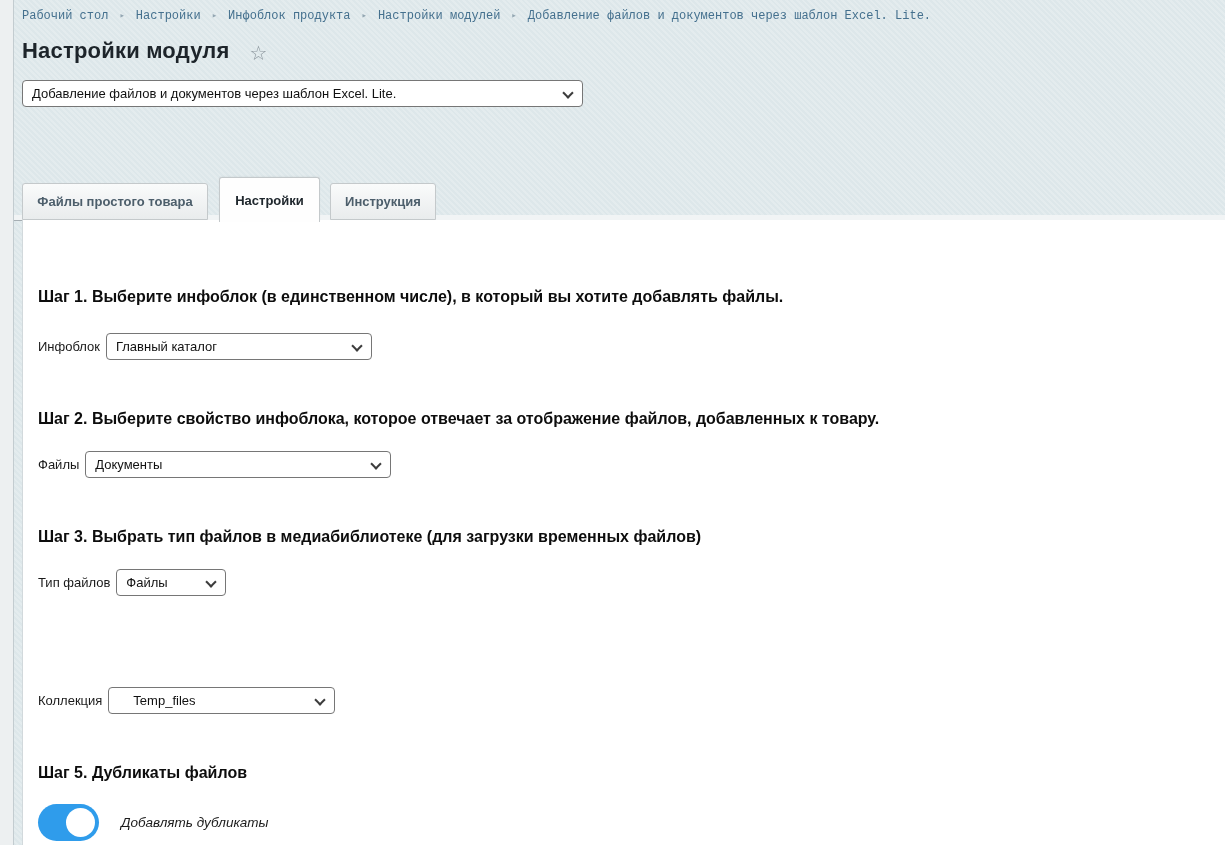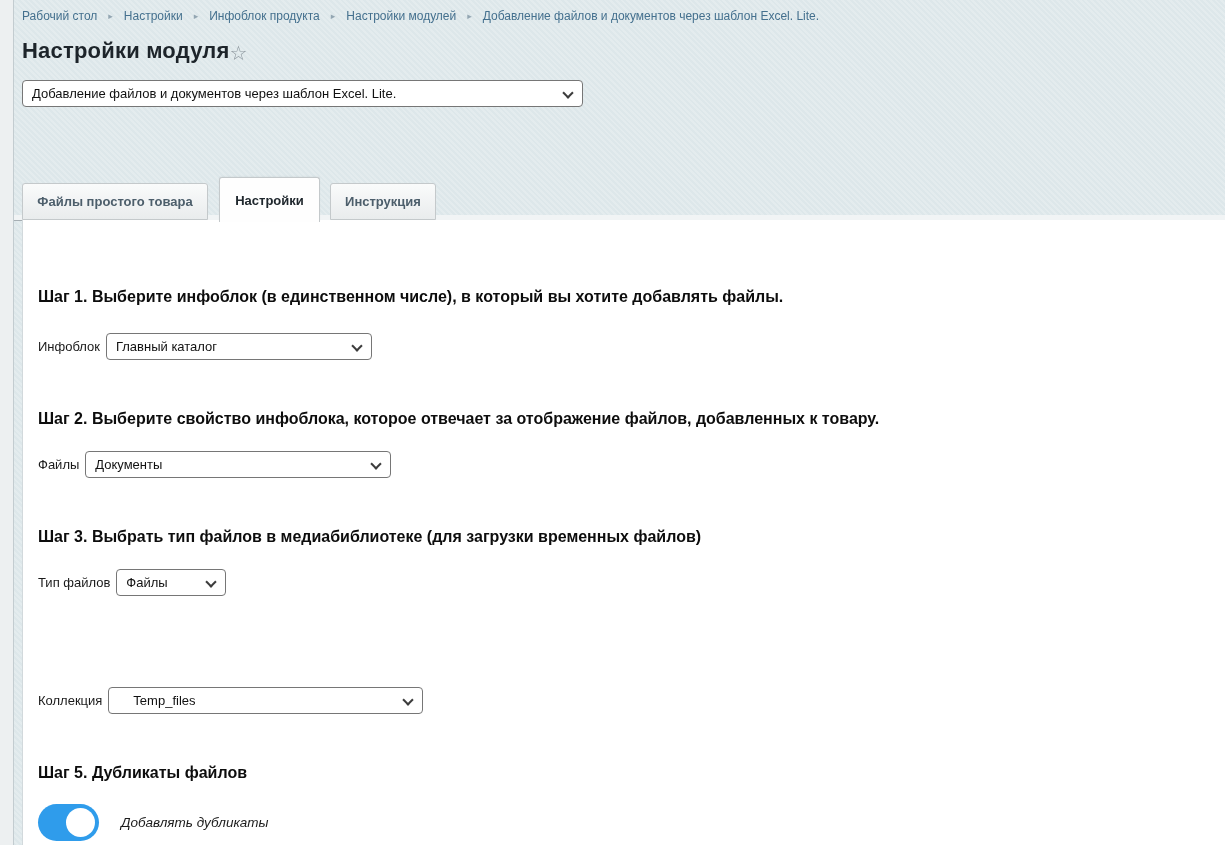--- a/index.html
+++ b/index.html
@@ -16,26 +16,26 @@
     background-image:repeating-linear-gradient(45deg, rgba(255,255,255,.20) 0 2px, rgba(0,0,0,0) 2px 4px);
   }
   
   .left-rail{
     position:absolute;left:0;top:0;bottom:0;width:13px;
     background:#edf0f1;border-right:1px solid #c3ccd0;z-index:5;
   }
   
   .breadcrumb{
     position:absolute;left:22px;top:9px;right:23px;
-    font-size:12px;color:#44708e;display:flex;align-items:center;gap:11px;white-space:nowrap;
+    font-size:12px;color:#44708e;display:flex;align-items:center;gap:11px;white-space:nowrap;font-family:Liberation Mono, monospace;
   }
   .breadcrumb .crumb{cursor:pointer;}
   .breadcrumb .sep{color:#93a6b2;font-size:9px;line-height:1;}
   
-  .title-row{position:absolute;left:22px;top:38px;display:flex;align-items:center;gap:0;}
+  .title-row{position:absolute;left:22px;top:38px;display:flex;align-items:center;gap:20px;}
   .page-title{font-size:22px;font-weight:bold;color:#1d242a;letter-spacing:.2px;}
   .fav-star{font-size:20px;color:#8d979e;line-height:1;cursor:pointer;padding-top:3px;}
   
   .fake-select{
     position:relative;height:27px;box-sizing:border-box;
     background:#fff;border:1px solid #767676;border-radius:4px;
     display:flex;align-items:center;
     padding:0 26px 0 9px;font-size:13px;color:#111;cursor:pointer;
     white-space:nowrap;overflow:hidden;
   }
@@ -76,21 +76,21 @@
     position:absolute;left:38px;z-index:4;
     font-size:16px;font-weight:bold;color:#0d0d0d;white-space:nowrap;
   }
   .h1{top:288px;} .h2{top:410px;} .h3{top:528px;} .h4{top:646px;} .h5{top:764px;}
   .field-row{
     position:absolute;left:38px;z-index:4;
     display:flex;align-items:center;gap:6px;font-size:13px;color:#1a1a1a;
   }
   .r1{top:333px;} .r2{top:451px;} .r3{top:569px;} .r4{top:687px;}
   .field-row .fake-select{flex:none;}
-  .w1{width:266px;} .w2{width:306px;} .w3{width:110px;} .w4{width:315px;padding-left:24px;}
+  .w1{width:266px;} .w2{width:306px;} .w3{width:110px;} .w4{width:227px;padding-left:24px;}
   
   .toggle-row{position:absolute;left:38px;top:804px;z-index:4;display:flex;align-items:center;font-style:italic;}
   .toggle{
     position:relative;width:61px;height:37px;border-radius:19px;
     background:#2f9ceb;cursor:pointer;flex:none;
   }
   .toggle .knob{
     position:absolute;right:4px;top:4px;width:29px;height:29px;
     border-radius:50%;background:#fff;
   }

